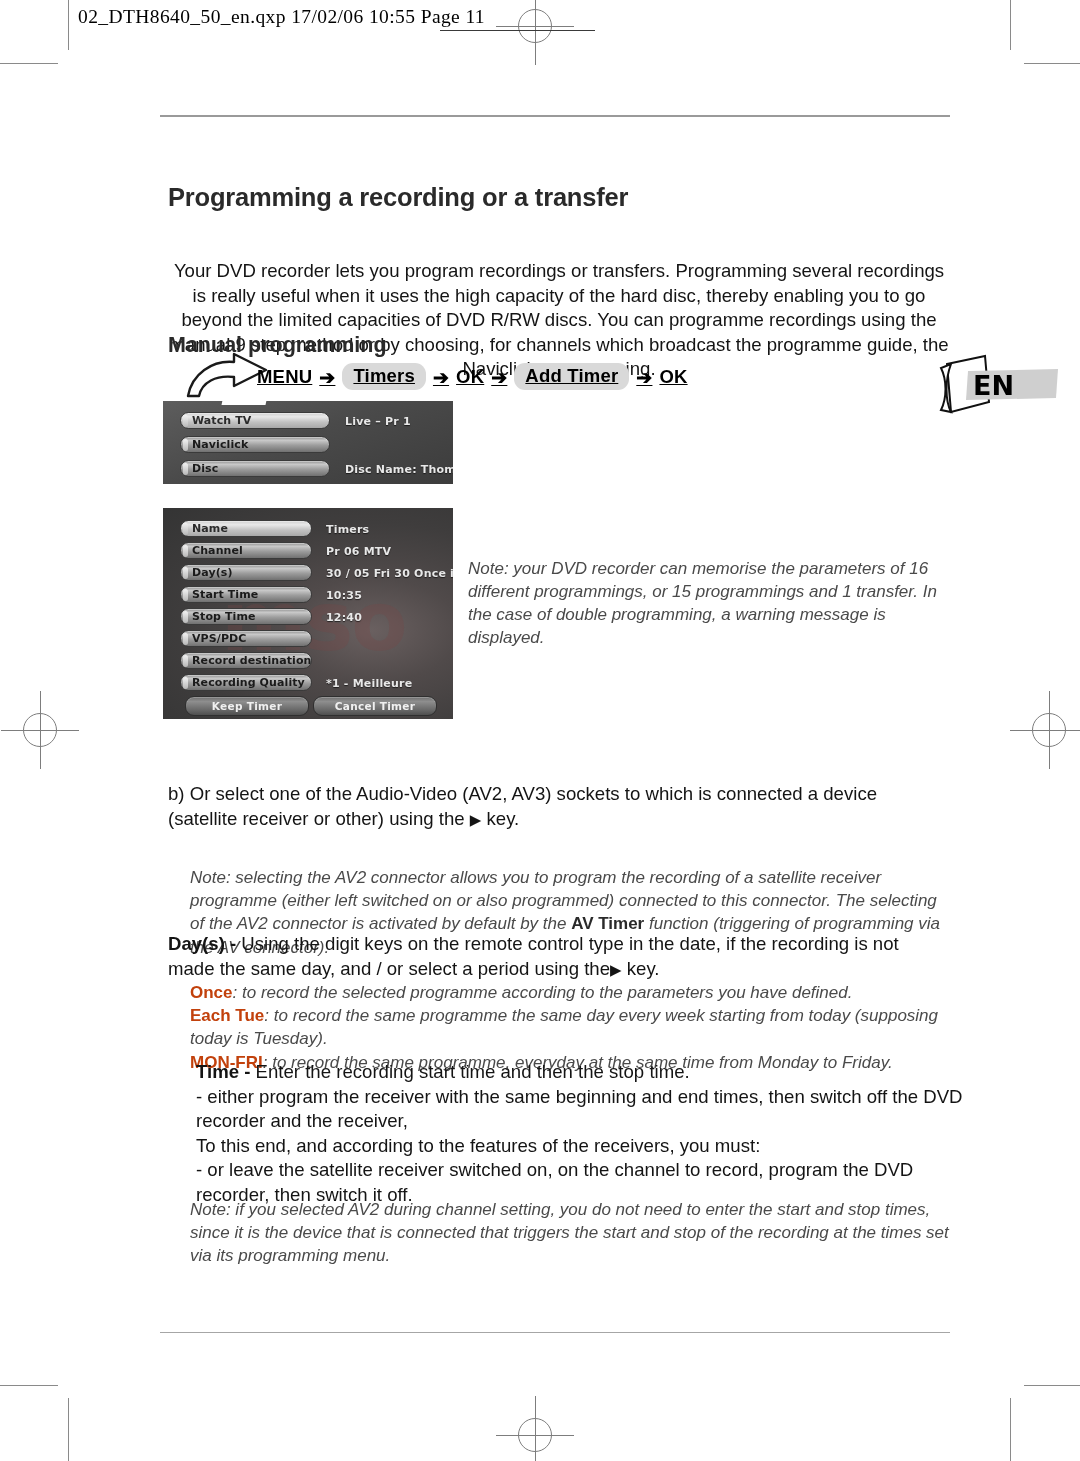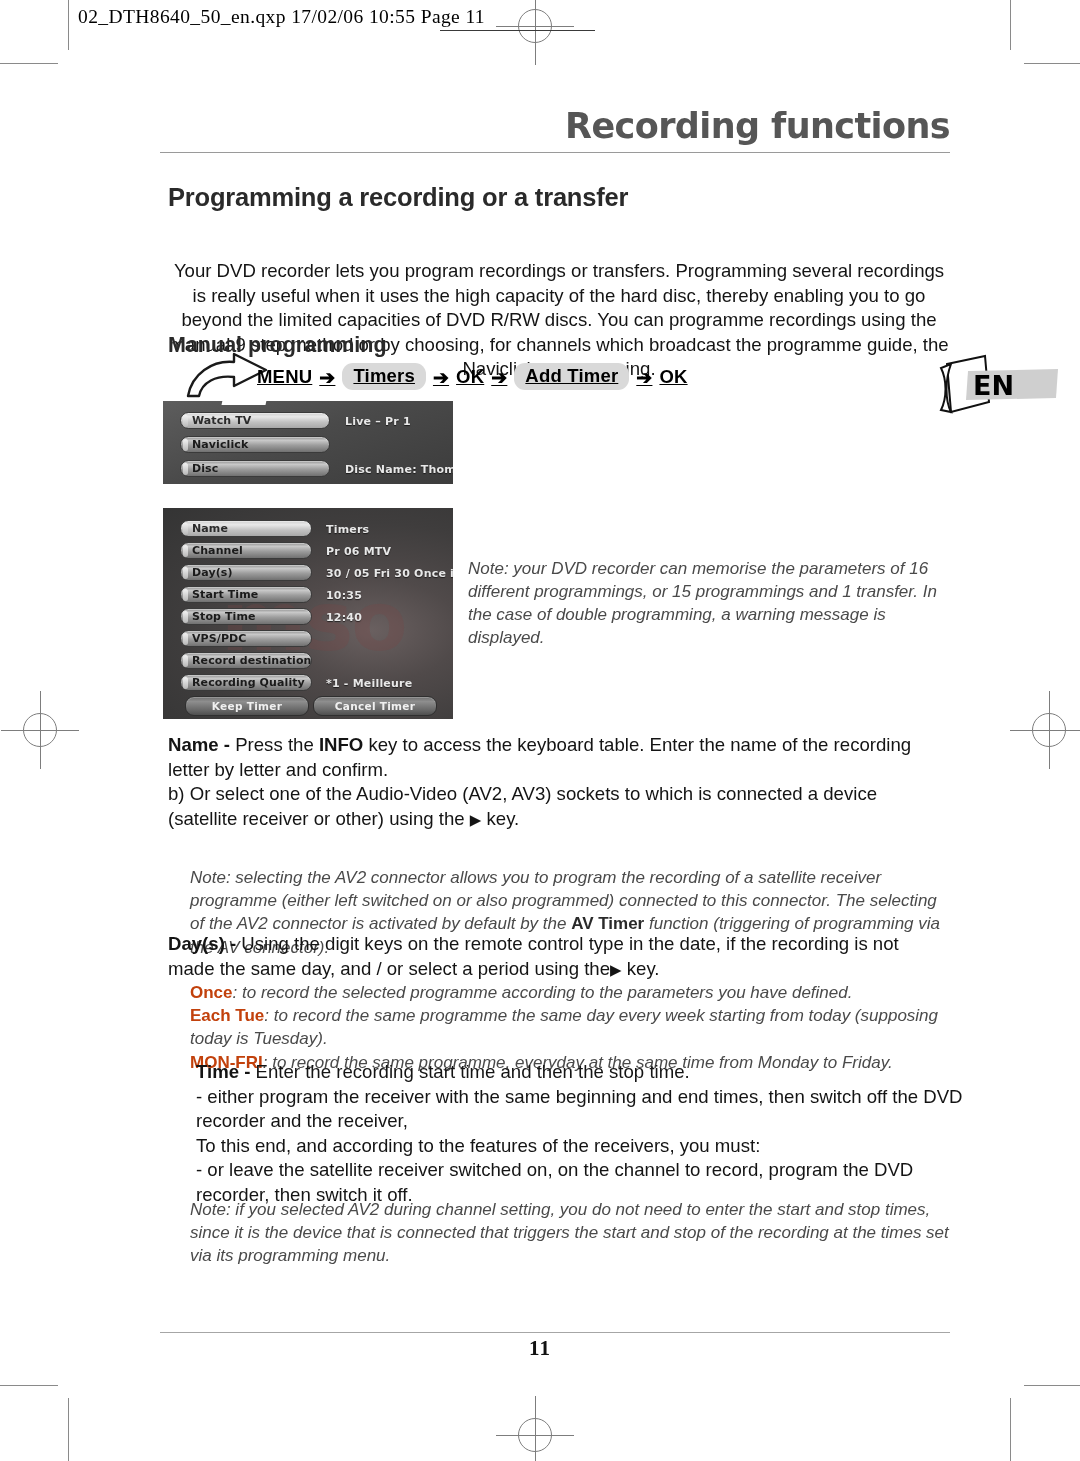--- a/index.html
+++ b/index.html
@@ -322,21 +322,20 @@
 <div class="reg" style="left:512px;top:1412px;">
     <i></i>
   </div>
 
 <div class="slug">02_DTH8640_50_en.qxp   17/02/06   10:55   Page 11</div>
 <div class="slug-rule"></div>
 
 <div class="page">
 
   <div class="title-bar">
-    <div class="title">Recording functions</div>
     <div class="title-rule"></div>
   </div>
 
   <h2 class="sect">Programming a recording or a transfer</h2>
   <div class="intro">Your DVD recorder lets you program recordings or transfers. Programming several recordings is really useful when it uses the high capacity of the hard disc, thereby enabling you to go beyond the limited capacities of DVD R/RW discs. You can programme recordings using the manual 9 step method or by choosing, for channels which broadcast the programme guide, the Naviclick programming.</div>
   <h3 class="sub">Manual programming</h3>
 
   <div class="curve-arrow">
     <svg width="84" height="46" viewBox="0 0 84 46">
       <path d="M2 44 C6 22, 26 8, 48 10 L48 2 L80 18 L48 34 L48 25 C30 23, 16 30, 13 44 Z" fill="#ffffff" stroke="#1a1a1a" stroke-width="2.4" stroke-linejoin="round"></path>
@@ -422,25 +421,20 @@
       <span>Recording Quality</span>
     </div>
     <div class="osd-val" style="left:163px;top:169px;">*1 - Meilleure</div>
 
     <div class="osd-footbtn" style="left:22px;top:188px;width:122px;">Keep Timer</div>
     <div class="osd-footbtn" style="left:150px;top:188px;width:122px;">Cancel Timer</div>
   </div>
 
   <div class="side-note">Note: your DVD recorder can memorise the parameters of 16 different programmings, or 15 programmings and 1 transfer. In the case of double programming, a warning message is displayed.</div>
 
-  <div class="body-block" style="top:733px;">
-    <p class="b">
-      <b>Name -</b><span> Press the </span><b>INFO</b><span> key to access the keyboard table. Enter the name of the recording letter by letter and confirm.</span>
-    </p>
-  </div>
 
   <div class="body-block" style="top:782px;">
     <p class="b">
       <span>b) Or select one of the Audio-Video (AV2, AV3) sockets to which is connected a device (satellite receiver or other) using the </span><span class="tri">▶</span><span> key.</span>
     </p>
   </div>
 
   <div class="body-block" style="top:866px;">
     <p class="note">
       <span>Note: selecting the AV2 connector allows you to program the recording of a satellite receiver programme (either left switched on or also programmed) connected to this connector. The selecting of the AV2 connector is activated by default by the </span><b>AV Timer</b><span> function (triggering of programming via the AV connector).</span>
@@ -472,15 +466,14 @@
     <p class="b">- either program the receiver with the same beginning and end times, then switch off the DVD recorder and the receiver,</p>
     <p class="b">To this end, and according to the features of the receivers, you must:</p>
     <p class="b">- or leave the satellite receiver switched on, on the channel to record, program the DVD recorder, then switch it off.</p>
   </div>
 
   <div class="body-block" style="top:1198px;">
     <p class="note">Note: if you selected AV2 during channel setting, you do not need to enter the start and stop times, since it is the device that is connected that triggers the start and stop of the recording at the times set via its programming menu.</p>
   </div>
 
   <div class="foot-rule"></div>
-  <div class="folio">11</div>
 
 </div>
 
 </body></html>

